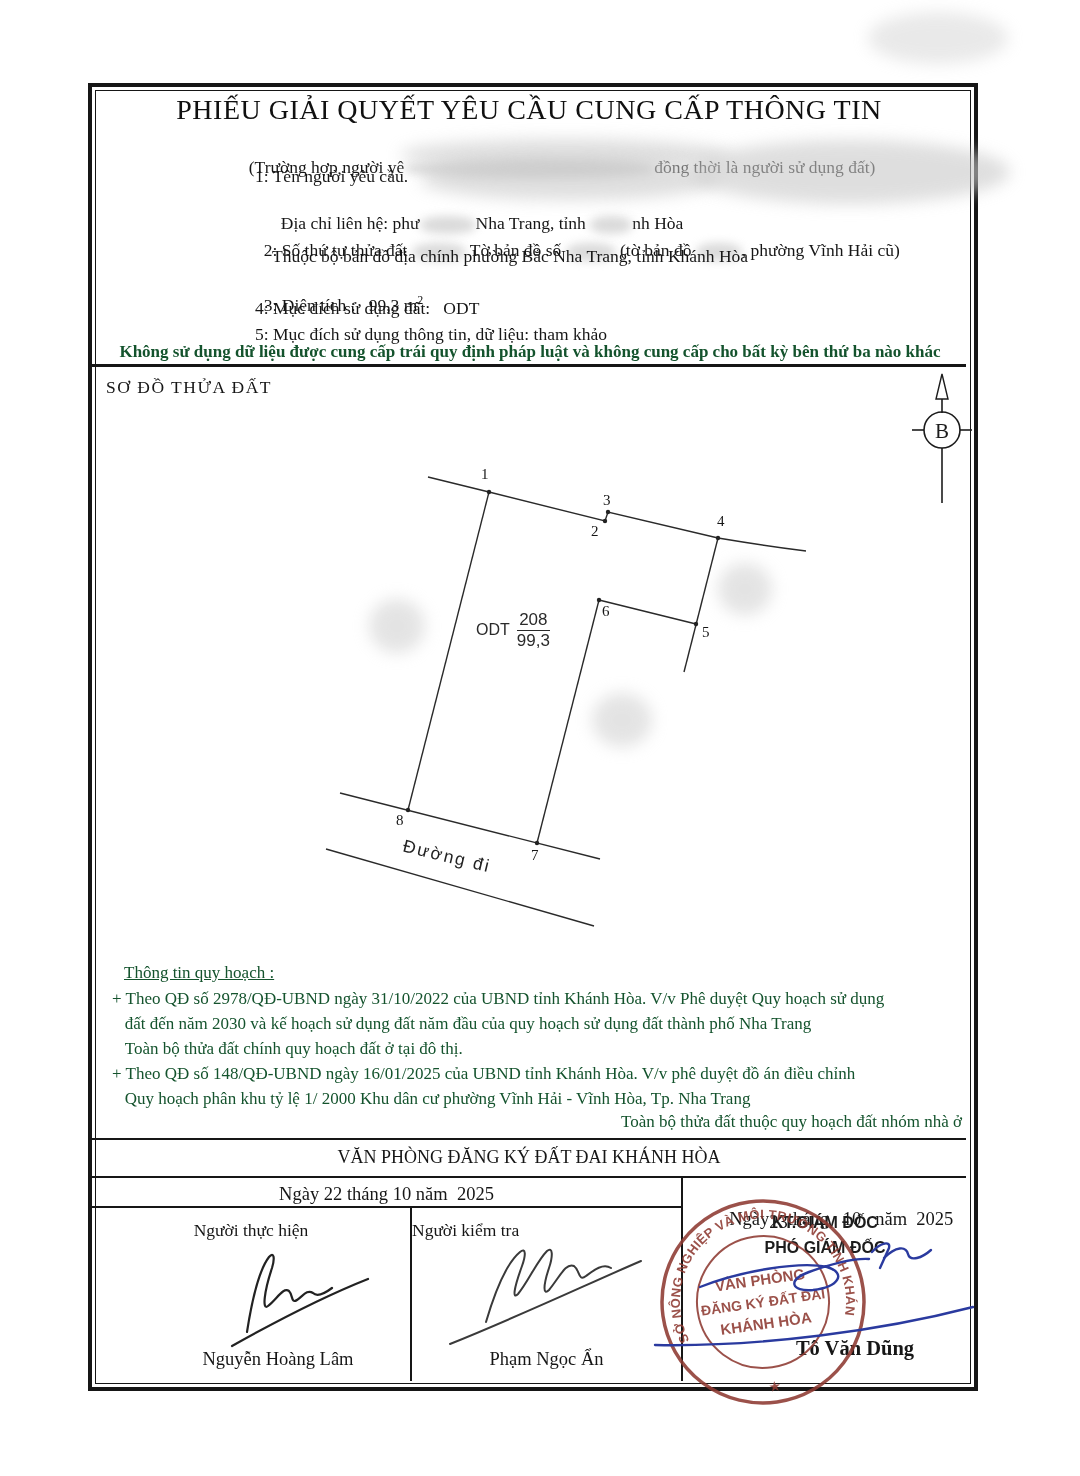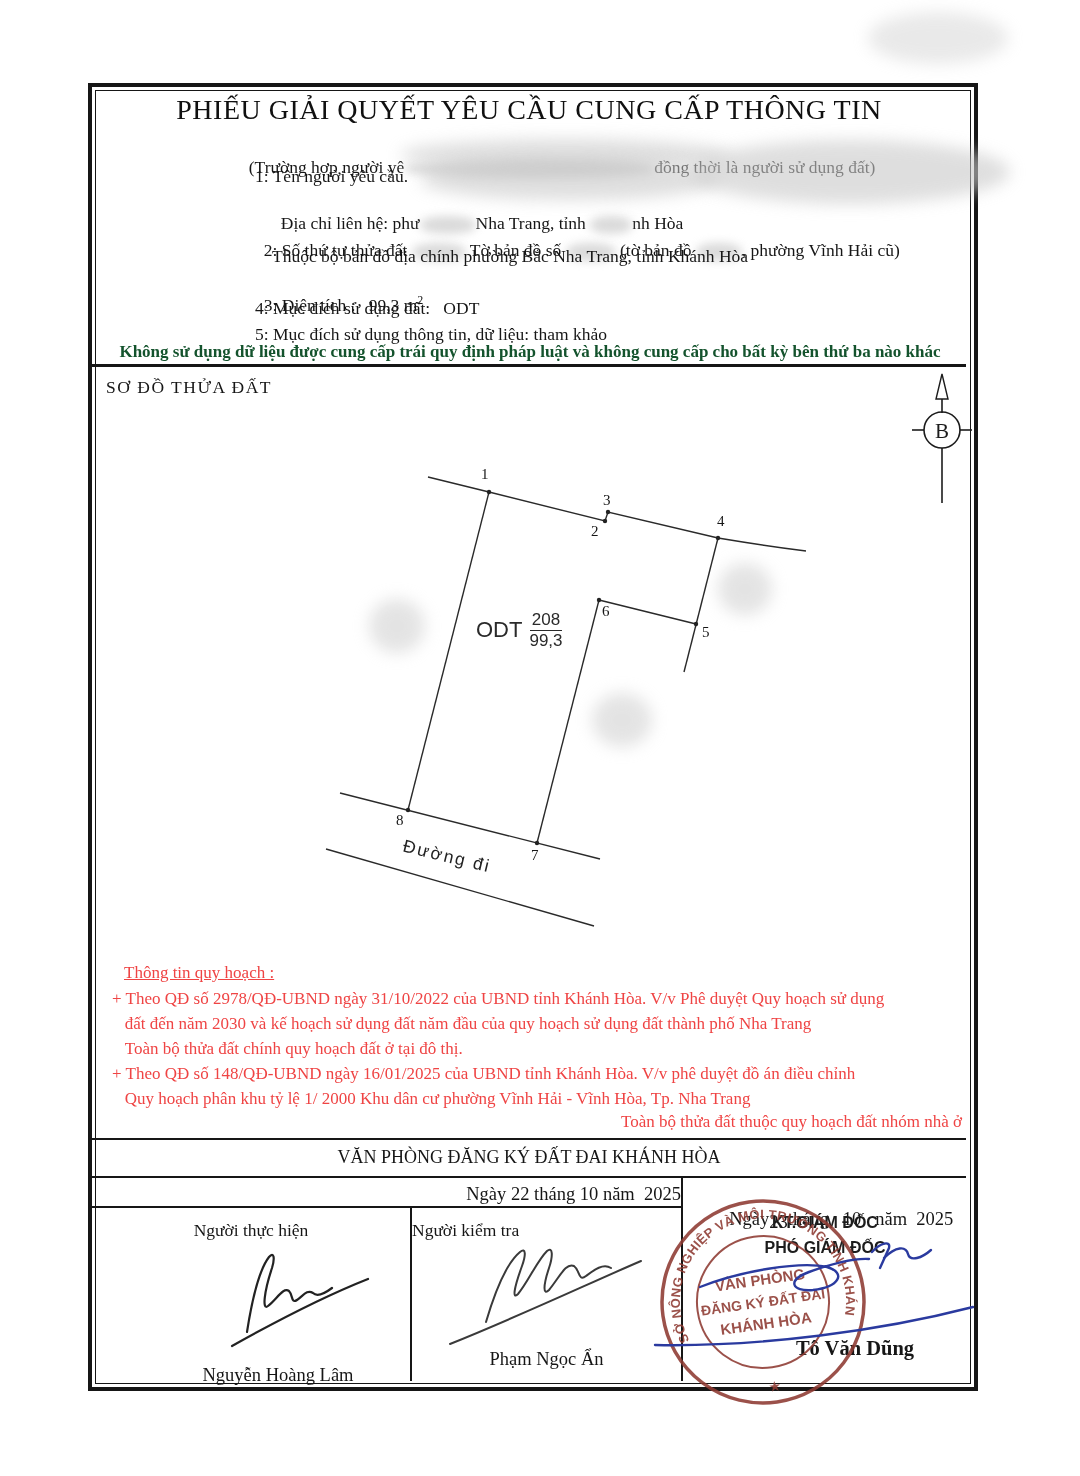--- a/index.html
+++ b/index.html
@@ -17,21 +17,21 @@
   .vline{position:absolute;background:#161616;z-index:2;}
   .title{font-size:28px;letter-spacing:.5px;text-align:center;color:#101010;}
   .warning{font-weight:bold;font-size:17px;text-align:center;white-space:pre-wrap;color:#14532d;}
   .vtx{position:absolute;font-size:15px;font-family:"Liberation Serif",serif;color:#161616;z-index:3;}
   .odt-wrap{position:absolute;display:flex;align-items:center;gap:7px;z-index:3;
             font-family:"Liberation Sans",sans-serif;color:#2a2a2a;}
   .odt-frac{display:flex;flex-direction:column;align-items:center;font-size:17px;line-height:1.15;}
   .odt-frac .top{border-bottom:1.6px solid #2a2a2a;padding:0 2px;}
   .road-label{position:absolute;transform:rotate(13.5deg);font-family:"Liberation Sans",sans-serif;
               font-size:17.5px;letter-spacing:2px;color:#222;z-index:3;}
-  .plan-line{white-space:pre-wrap;font-size:17px;line-height:1.2;color:#ef4444;}
+  .plan-line{white-space:pre-wrap;font-size:17px;line-height:1.2;color:#14532d;}
   .kt{font-family:"Liberation Sans",sans-serif;font-weight:bold;font-size:16px;color:#1c1c1c;}
   svg{position:absolute;left:0;top:0;z-index:4;pointer-events:none;}
   .content{z-index:3;}
 </style>
 </head>
 <body>
 
 <div class="frame-outer">
   <div class="frame-inner"></div>
 </div>
@@ -70,56 +70,56 @@
 <span class="vtx" style="left:481px;top:466px;">1</span>
 <span class="vtx" style="left:591px;top:523px;">2</span>
 <span class="vtx" style="left:603px;top:492px;">3</span>
 <span class="vtx" style="left:717px;top:513px;">4</span>
 <span class="vtx" style="left:702px;top:624px;">5</span>
 <span class="vtx" style="left:602px;top:603px;">6</span>
 <span class="vtx" style="left:531px;top:847px;">7</span>
 <span class="vtx" style="left:396px;top:812px;">8</span>
 
 <div class="odt-wrap" style="left:476px;top:610px;">
-  <span style="font-size:22px;">ODT</span>
+  <span style="font-size:16px;">ODT</span>
   <span class="odt-frac">
     <span class="top">208</span>
     <span>99,3</span>
   </span>
 </div>
 
 <div class="road-label" style="left:402px;top:846px;">Đường đi</div>
 
 <div class="abs content plan-line" style="left:124px;top:963px;text-decoration:underline;">Thông tin quy hoạch :</div>
 <div class="abs content plan-line" style="left:112px;top:989px;width:850px;">+ Theo QĐ số 2978/QĐ-UBND ngày 31/10/2022 của UBND tỉnh Khánh Hòa. V/v Phê duyệt Quy hoạch sử dụng</div>
 <div class="abs content plan-line" style="left:112px;top:1014px;width:850px;">   đất đến năm 2030 và kế hoạch sử dụng đất năm đầu của quy hoạch sử dụng đất thành phố Nha Trang</div>
 <div class="abs content plan-line" style="left:112px;top:1039px;width:850px;">   Toàn bộ thửa đất chính quy hoạch đất ở tại đô thị.</div>
 <div class="abs content plan-line" style="left:112px;top:1064px;width:850px;">+ Theo QĐ số 148/QĐ-UBND ngày 16/01/2025 của UBND tỉnh Khánh Hòa. V/v phê duyệt đồ án điều chỉnh</div>
 <div class="abs content plan-line" style="left:112px;top:1089px;width:850px;">   Quy hoạch phân khu tỷ lệ 1/ 2000 Khu dân cư phường Vĩnh Hải - Vĩnh Hòa, Tp. Nha Trang</div>
 <div class="abs content plan-line" style="left:112px;top:1112px;width:850px;text-align:right;">   Toàn bộ thửa đất thuộc quy hoạch đất nhóm nhà ở</div>
 
 <div class="hline" style="left:92px;top:1138px;width:874px;height:2px;"></div>
 <div class="abs content line" style="left:92px;top:1147px;width:874px;text-align:center;font-size:18px;">VĂN PHÒNG ĐĂNG KÝ ĐẤT ĐAI KHÁNH HÒA</div>
 <div class="hline" style="left:92px;top:1176px;width:874px;height:2px;"></div>
 
-<div class="abs content line" style="left:92px;top:1183px;width:589px;text-align:right;font-size:18.5px;">Ngày 22 tháng 10 năm  2025</div>
+<div class="abs content line" style="left:92px;top:1183px;width:589px;text-align:center;font-size:18.5px;">Ngày 22 tháng 10 năm  2025</div>
 <div class="abs content line" style="left:720px;top:1186px;width:272px;font-size:18.5px;">
   <span>Ngày</span><span style="position:relative;top:3px;">23</span><span>tháng   10   năm  2025</span>
 </div>
 
 <div class="hline" style="left:92px;top:1206px;width:589px;height:2px;"></div>
 <div class="vline" style="left:681px;top:1178px;width:2px;height:203px;"></div>
 <div class="vline" style="left:410px;top:1208px;width:2px;height:173px;"></div>
 
 <div class="abs content line" style="left:92px;top:1220px;width:318px;text-align:center;">Người thực hiện</div>
 <div class="abs content line" style="left:412px;top:1220px;width:269px;text-align:left;">Người kiểm tra</div>
 <div class="abs kt content" style="left:700px;top:1214px;width:250px;text-align:center;">KT.GIÁM ĐỐC</div>
 <div class="abs kt content" style="left:700px;top:1239px;width:250px;text-align:center;">PHÓ GIÁM ĐỐC</div>
 
-<div class="abs content line" style="left:92px;top:1348px;width:372px;text-align:center;font-size:18.5px;margin-top:16px;">Nguyễn Hoàng Lâm</div>
+<div class="abs content line" style="left:92px;top:1348px;width:372px;text-align:center;font-size:18.5px;">Nguyễn Hoàng Lâm</div>
 <div class="abs content line" style="left:412px;top:1348px;width:269px;text-align:center;font-size:18.5px;">Phạm Ngọc Ẩn</div>
 <div class="abs content line" style="left:740px;top:1336px;width:230px;text-align:center;font-size:20.5px;font-weight:bold;">Tô Văn Dũng</div>
 
 <svg width="1080" height="1476" viewBox="0 0 1080 1476">
   <g stroke="#2a2a2a" stroke-width="1.4" fill="none">
     <path d="M428,477 L489,492 L605,521 L608,512 L718,538 Q766,546 806,551"></path>
     <path d="M489,492 L408,810"></path>
     <path d="M718,538 L684,672"></path>
     <path d="M696,624 L599,600"></path>
     <path d="M599,600 L537,843"></path>

